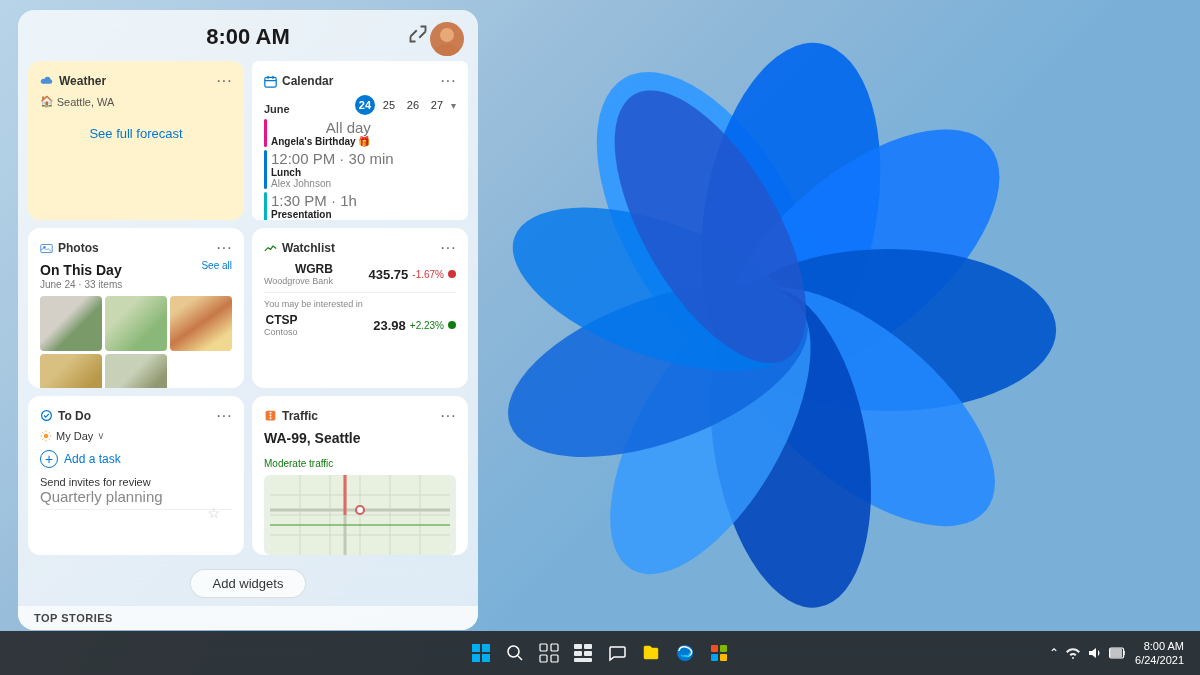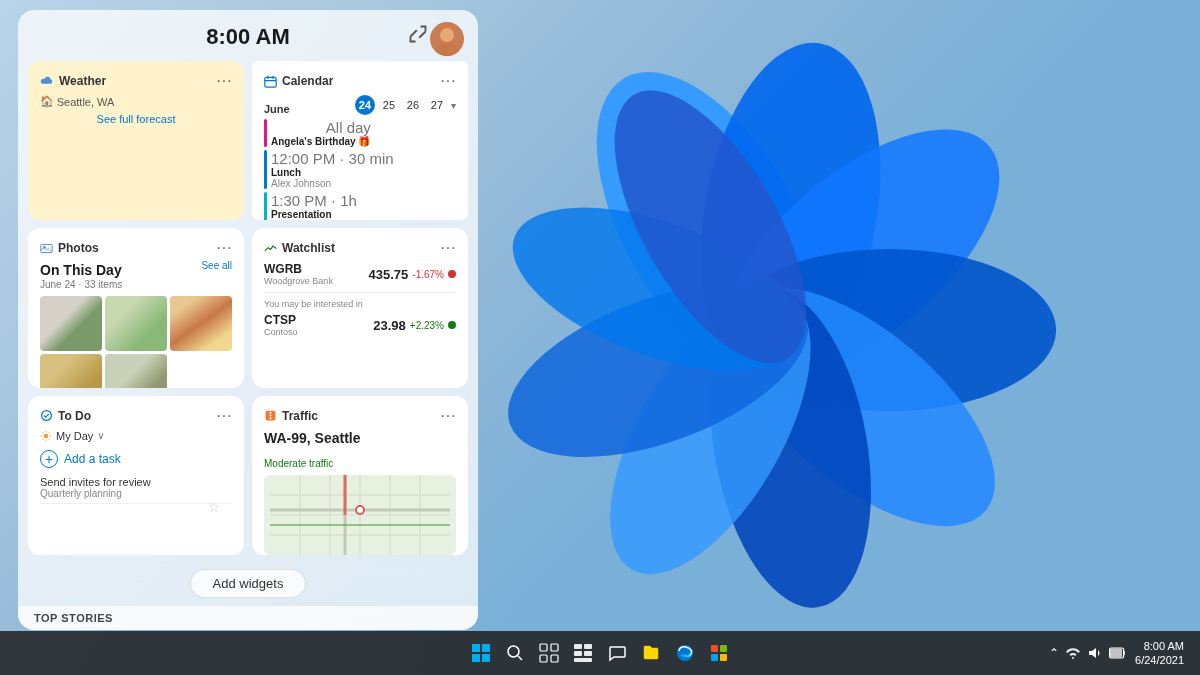--- a/index.html
+++ b/index.html
@@ -168,24 +168,24 @@
       flex-shrink: 0;
       box-shadow: 0 0 8px rgba(245,197,24,0.6);
     }
     .weather-desc-col {
       display: flex;
       flex-direction: column;
       font-size: 11px;
       color: #555;
     }
     .weather-forecast-link {
-      font-size: 11px;
+      font-size: 13px;
       color: #0078d4;
       text-align: center;
-      margin-top: 5px;
+      margin-top: 18px;
       cursor: pointer;
     }
     .weather-precip {
       font-size: 10px;
       color: #555;
       display: flex;
       align-items: center;
       gap: 2px;
     }
 
@@ -293,21 +293,21 @@
       background: white;
     }
     .stock-row {
       display: flex;
       align-items: center;
       justify-content: space-between;
       margin-bottom: 6px;
       padding-bottom: 6px;
       border-bottom: 1px solid #f0f0f0;
     }
-    .stock-name { font-size: 12px; font-weight: 700; color: #222; }
+    .stock-name { font-size: 12px; font-weight: 700; color: #222; text-align: right; }
     .stock-company { font-size: 9px; color: #888; }
     .stock-price { font-size: 13px; font-weight: 600; color: #222; }
     .stock-change-neg { font-size: 10px; color: #d13438; margin-left: 4px; }
     .stock-change-pos { font-size: 10px; color: #107c10; margin-left: 4px; }
     .stock-dot-neg { width: 8px; height: 8px; border-radius: 50%; background: #d13438; margin-left: 4px; }
     .stock-dot-pos { width: 8px; height: 8px; border-radius: 50%; background: #107c10; margin-left: 4px; }
     .may-interested { font-size: 9px; color: #888; margin-bottom: 4px; }
     .stock-price-col { display: flex; align-items: center; }
 
     
@@ -343,21 +343,21 @@
       font-size: 14px;
       line-height: 1;
       color: #0078d4;
     }
     .todo-item {
       font-size: 11px;
       color: #333;
       border-bottom: 1px solid #f0f0f0;
       padding-bottom: 4px;
     }
-    .todo-item-sub { font-size: 10px; color: #888; }
+    .todo-item-sub { font-size: 15px; color: #888; }
     .todo-star {
       position: absolute;
       right: 12px;
       color: #ccc;
       font-size: 14px;
     }
 
     
     .traffic-widget {
       background: white;

